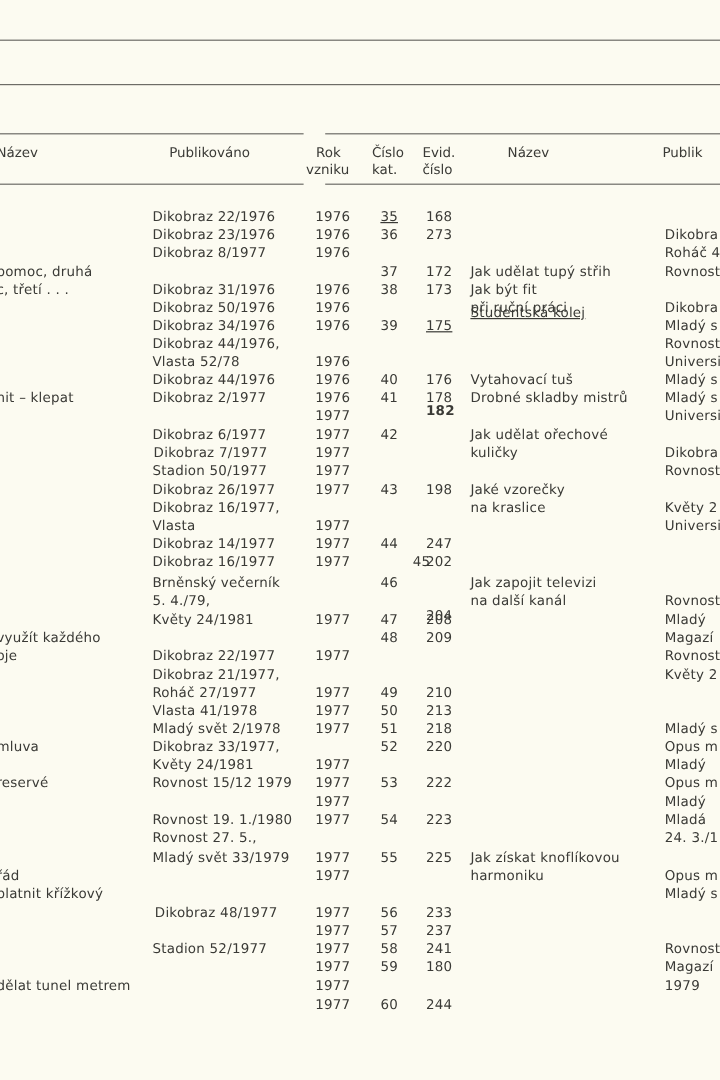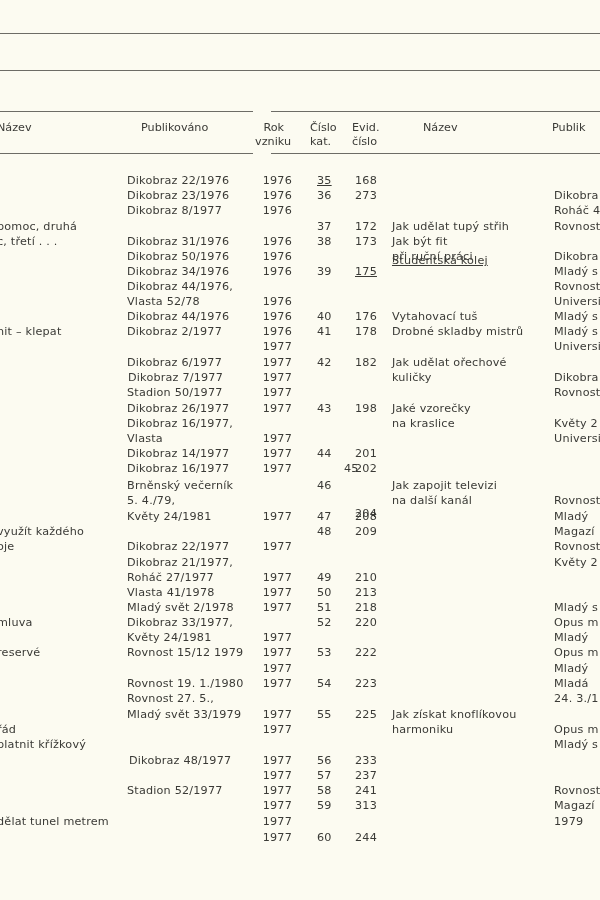--- a/index.html
+++ b/index.html
@@ -137,33 +137,33 @@
     <div class="cell" style="left:317px;top:310px;">40</div>
     <div class="cell" style="left:355px;top:310px;">176</div>
     <div class="cell" style="left:392px;top:310px;">Vytahovací tuš</div>
     <div class="cell" style="left:554px;top:310px;">Mladý s</div>
     <div class="cell" style="left:317px;top:325px;">41</div>
     <div class="cell" style="left:355px;top:325px;">178</div>
     <div class="cell" style="left:392px;top:325px;">Drobné skladby mistrů</div>
     <div class="cell" style="left:554px;top:325px;">Mladý s</div>
     <div class="cell" style="left:554px;top:340px;">Universi</div>
     <div class="cell" style="left:317px;top:356px;">42</div>
-    <div class="cell" style="left:355px;top:356px;">182</div>
+    <div class="cell" style="left:355px;top:336px;font-weight:bold;">182</div>
     <div class="cell" style="left:392px;top:356px;">Jak udělat ořechové</div>
     <div class="cell" style="left:392px;top:371px;">kuličky</div>
     <div class="cell" style="left:554px;top:371px;">Dikobra</div>
     <div class="cell" style="left:554px;top:386px;">Rovnost</div>
     <div class="cell" style="left:317px;top:402px;">43</div>
     <div class="cell" style="left:355px;top:402px;">198</div>
     <div class="cell" style="left:392px;top:402px;">Jaké vzorečky</div>
     <div class="cell" style="left:392px;top:417px;">na kraslice</div>
     <div class="cell" style="left:554px;top:417px;">Květy 2</div>
     <div class="cell" style="left:554px;top:432px;">Universi</div>
     <div class="cell" style="left:317px;top:447px;">44</div>
-    <div class="cell" style="left:355px;top:447px;">201</div>
+    <div class="cell" style="left:355px;top:447px;">247</div>
     <div class="cell" style="left:332px;top:462px;margin-left:12px;">45</div>
     <div class="cell" style="left:355px;top:462px;">202</div>
     <div class="cell" style="left:317px;top:479px;">46</div>
     <div class="cell" style="left:355px;top:507px;">204</div>
     <div class="cell" style="left:392px;top:479px;">Jak zapojit televizi</div>
     <div class="cell" style="left:392px;top:494px;">na další kanál</div>
     <div class="cell" style="left:554px;top:494px;">Rovnost</div>
     <div class="cell" style="left:317px;top:510px;">47</div>
     <div class="cell" style="left:355px;top:510px;">208</div>
     <div class="cell" style="left:554px;top:510px;">Mladý</div>
@@ -198,18 +198,18 @@
     <div class="cell" style="left:554px;top:723px;">Opus m</div>
     <div class="cell" style="left:554px;top:738px;">Mladý s</div>
     <div class="cell" style="left:317px;top:754px;">56</div>
     <div class="cell" style="left:355px;top:754px;">233</div>
     <div class="cell" style="left:317px;top:769px;">57</div>
     <div class="cell" style="left:355px;top:769px;">237</div>
     <div class="cell" style="left:317px;top:784px;">58</div>
     <div class="cell" style="left:355px;top:784px;">241</div>
     <div class="cell" style="left:554px;top:784px;">Rovnost</div>
     <div class="cell" style="left:317px;top:799px;">59</div>
-    <div class="cell" style="left:355px;top:799px;">313</div>
+    <div class="cell" style="left:355px;top:799px;">180</div>
     <div class="cell" style="left:554px;top:799px;">Magazí</div>
     <div class="cell" style="left:554px;top:815px;">1979</div>
     <div class="cell" style="left:317px;top:831px;">60</div>
     <div class="cell" style="left:355px;top:831px;">244</div>
   </div>
 
 </body></html>

